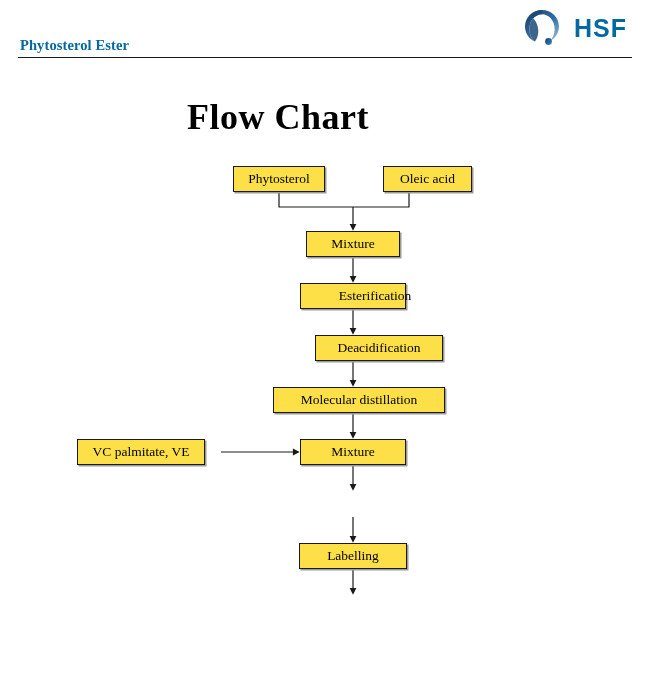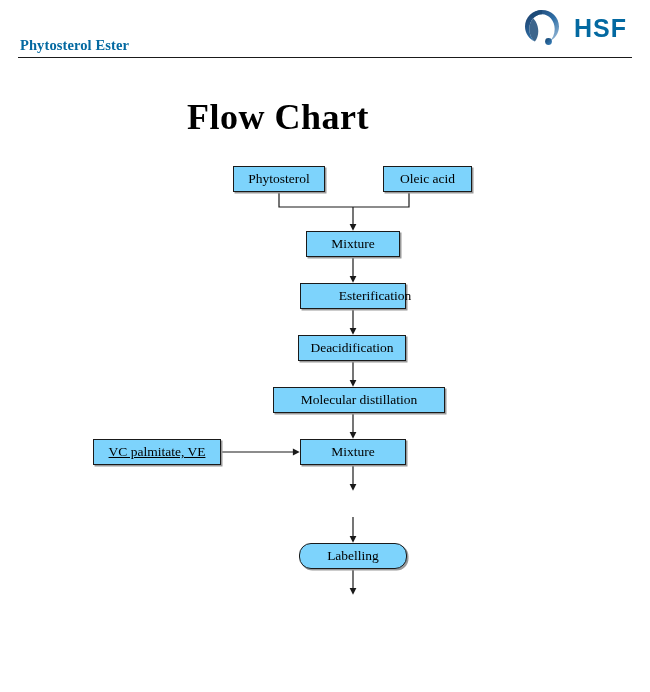--- a/index.html
+++ b/index.html
@@ -92,21 +92,21 @@
     left: 0;
     top: 0;
     width: 650px;
     height: 692px;
     pointer-events: none;
   }
 
   .node {
     position: absolute;
     box-sizing: border-box;
-    background: #7dd3fc;
+    background: #fde047;
     border: 1px solid #1a1a1a;
     box-shadow: 1.5px 1.5px 0 #9a9a9a;
     display: flex;
     align-items: center;
     justify-content: center;
     font-size: 13.5px;
     color: #000000;
     white-space: nowrap;
     z-index: 2;
   }
@@ -174,18 +174,18 @@
     <line x1="221" y1="452" x2="296.5" y2="452" stroke="#1a1a1a" stroke-width="1.2" marker-end="url(#arrowhead)"></line>
     <line x1="353" y1="465" x2="353" y2="487.5" stroke="#1a1a1a" stroke-width="1.2" marker-end="url(#arrowhead)"></line>
     <line x1="353" y1="517" x2="353" y2="539.5" stroke="#1a1a1a" stroke-width="1.2" marker-end="url(#arrowhead)"></line>
     <line x1="353" y1="569" x2="353" y2="591.5" stroke="#1a1a1a" stroke-width="1.2" marker-end="url(#arrowhead)"></line>
   </svg>
 
   <div class="node" style="left: 233px; top: 166px; width: 92px; height: 26px;">Phytosterol</div>
   <div class="node" style="left: 383px; top: 166px; width: 89px; height: 26px;">Oleic acid</div>
   <div class="node" style="left: 306px; top: 231px; width: 94px; height: 26px;">Mixture</div>
   <div class="node" style="left: 300px; top: 283px; width: 106px; height: 26px; padding-left: 44px;">Esterification</div>
-  <div class="node" style="left: 298px; top: 335px; width: 108px; height: 26px;">Deacidification</div>
+  <div class="node" style="left: 315px; top: 335px; width: 128px; height: 26px;">Deacidification</div>
   <div class="node" style="left: 273px; top: 387px; width: 172px; height: 26px;">Molecular distillation</div>
-  <div class="node" style="left: 93px; top: 439px; width: 128px; height: 26px; text-decoration: underline;">VC palmitate, VE</div>
+  <div class="node" style="left: 77px; top: 439px; width: 128px; height: 26px;">VC palmitate, VE</div>
   <div class="node" style="left: 300px; top: 439px; width: 106px; height: 26px;">Mixture</div>
-  <div class="node" style="left: 299px; top: 543px; width: 108px; height: 26px; border-radius: 12px;">Labelling</div>
+  <div class="node" style="left: 299px; top: 543px; width: 108px; height: 26px;">Labelling</div>
 </div>
 
 </body></html>

